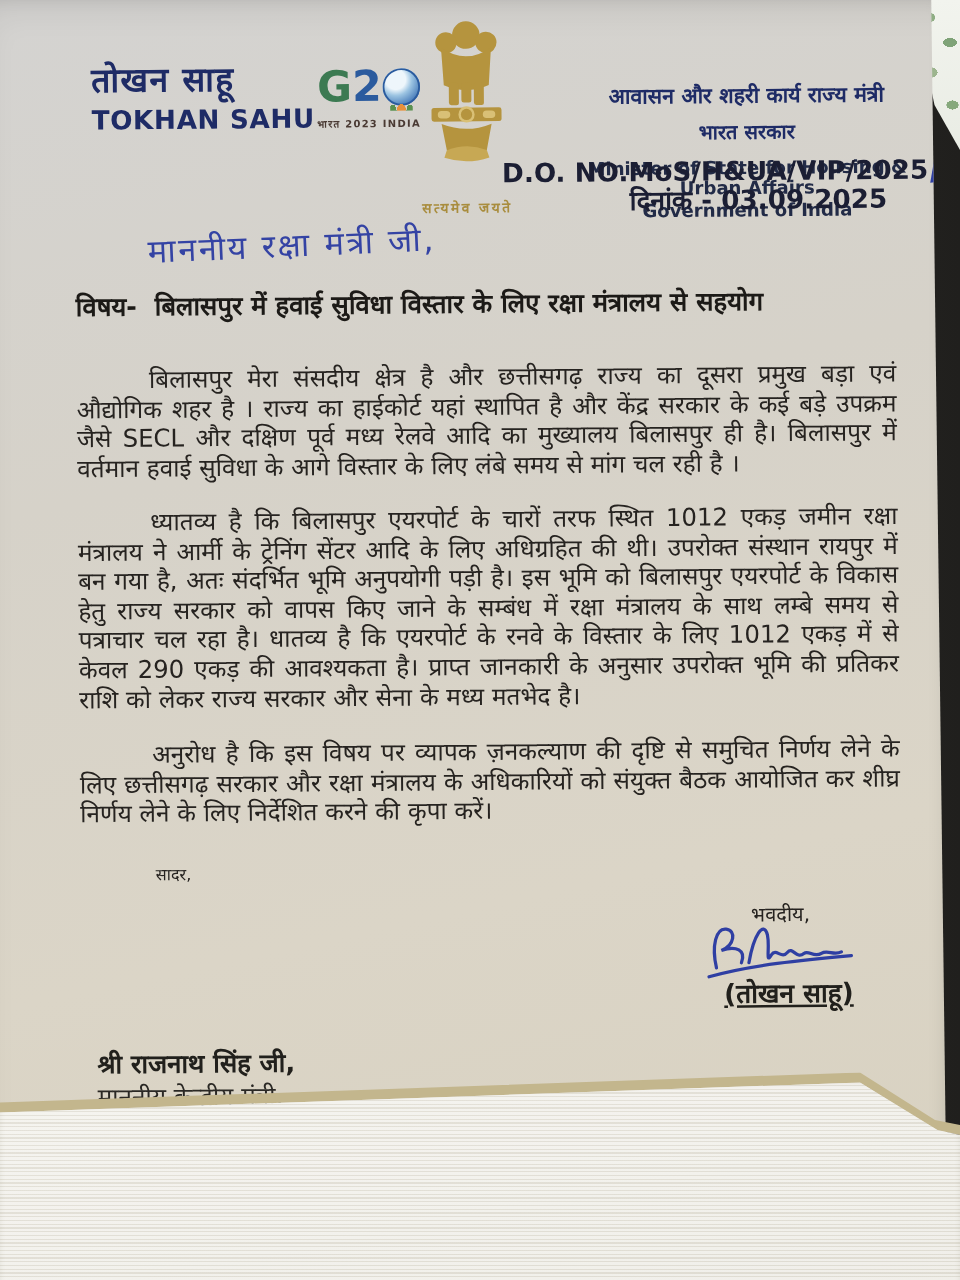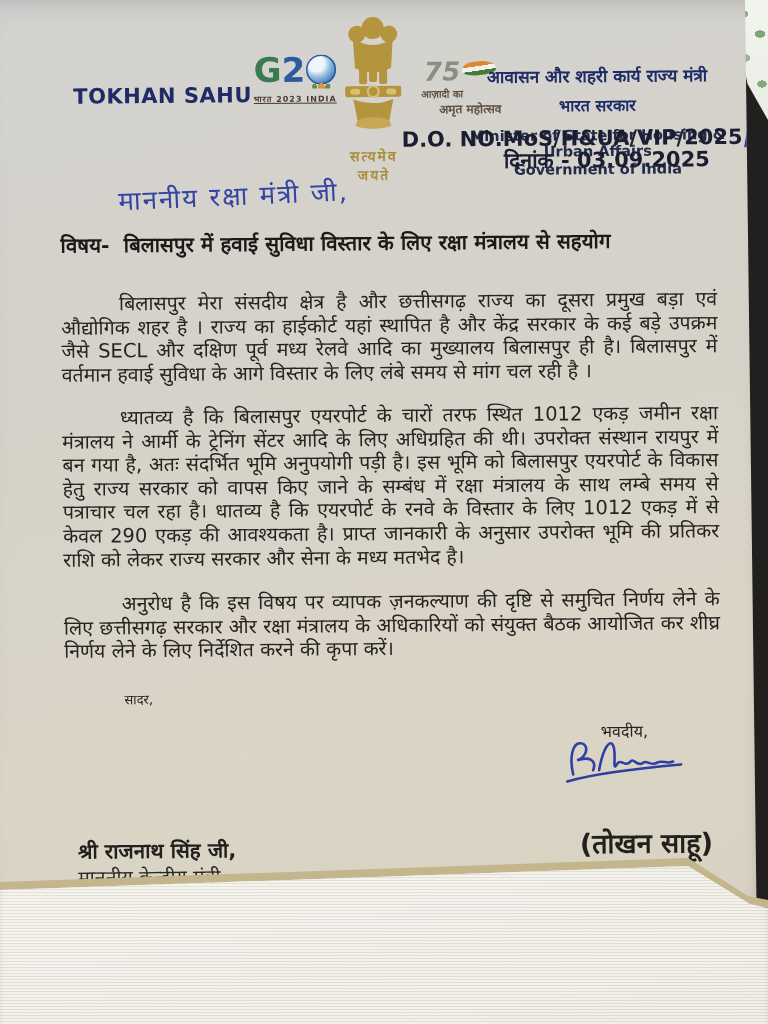--- a/index.html
+++ b/index.html
@@ -40,24 +40,24 @@
   .g20-2{color:#2b5b9e;}
   .g20-globe{width:30px;height:30px;border-radius:50%;margin-left:1px;position:relative;
     background:radial-gradient(circle at 35% 30%,#eef6fb 0 28%,#9cc4e2 45%,#3f74b5 78%,#2b568f 100%);
     box-shadow:0 0 0 1.5px #2b5b9e inset;}
   .g20-globe::after{content:"";position:absolute;left:6px;bottom:-4px;width:18px;height:10px;
     background:
       radial-gradient(6px 9px at 9px 10px,#e8913c 0 60%,transparent 61%),
       radial-gradient(5px 8px at 2px 10px,#5a9150 0 60%,transparent 61%),
       radial-gradient(5px 8px at 16px 10px,#5a9150 0 60%,transparent 61%);
   }
-  .g20-sub{font-size:8px;font-weight:bold;color:#4a3a33;margin-top:6px;letter-spacing:1px;text-decoration:underline;}
+  .g20-sub{font-size:8px;font-weight:bold;color:#4a3a33;margin-top:6px;letter-spacing:1px;}
   
   .emblem{left:336px;top:12px;width:80px;text-align:center;}
-  .emblem-motto{font-size:14px;color:#a98d3e;font-weight:bold;margin-top:2px;letter-spacing:2px;}
+  .emblem-motto{font-size:11px;color:#a98d3e;font-weight:bold;margin-top:14px;letter-spacing:2px;}
   
   .azadi{left:420px;top:60px;width:86px;text-align:center;color:#5e5140;}
   .azadi-top{display:flex;align-items:flex-start;justify-content:center;gap:2px;}
   .azadi-75{font-size:26px;line-height:24px;font-weight:bold;color:#8a8f7f;font-style:italic;}
   .flag-swoosh{width:34px;height:14px;margin-top:2px;
     background:linear-gradient(180deg,#e08830 0 34%,#f3f1ea 34% 66%,#3f7d3a 66% 100%);
     border-radius:60% 100% 60% 100%/80% 120% 60% 80%;
     transform:rotate(-8deg);}
   .azadi-l1{font-size:10px;font-weight:bold;margin-top:3px;text-align:left;padding-left:4px;}
   .azadi-l2{font-size:12px;font-weight:bold;text-align:right;padding-right:2px;}
@@ -72,21 +72,21 @@
   .date-line{left:506px;top:147px;font-size:21px;font-weight:bold;color:#1b1e33;}
   .salutation{left:120px;top:176px;font-size:26px;color:#3443a4;transform:rotate(-2deg);letter-spacing:2px;}
   .subject{left:62px;top:228px;width:660px;font-size:20.5px;font-weight:bold;color:#1c1a17;white-space:pre-wrap;}
   .para{left:62px;width:656px;font-size:19.5px;line-height:23.6px;color:#262320;text-align:justify;text-indent:58px;}
   .p1{top:290px;}
   .p2{top:404px;}
   .p3{top:590px;}
   .regards{left:122px;top:688px;font-size:13px;color:#262320;}
   .yours{left:598px;top:722px;font-size:16px;color:#262320;}
   .sig{left:556px;top:736px;width:150px;height:54px;}
-  .signed-name{left:576px;top:826px;font-size:27px;font-weight:bold;color:#21201c;}
+  .signed-name{left:576px;top:782px;font-size:21px;font-weight:bold;color:#21201c;text-decoration:underline;}
   .addr1{left:74px;top:834px;font-size:20.5px;font-weight:bold;color:#21201c;}
   .addr2{left:74px;top:861px;font-size:19.5px;font-weight:500;color:#2a2824;}
   
   .fold-ridge{
     position:absolute;left:0;top:856px;width:768px;height:60px;
     background:#c3b68d;
     clip-path:polygon(0 26px,688px 2px,748px 40px,768px 44px,768px 52px,748px 48px,688px 10px,0 34px);
   }
   .bottom-sheet{
     position:absolute;left:0;top:860px;width:768px;height:164px;
@@ -99,20 +99,21 @@
 </style>
 </head>
 <body>
 
 <div class="backdrop"></div>
 <div class="leaf-corner"></div>
 
 <div class="paper">
   <div class="content">
 
+    <div class="abs name-hi navy">तोखन साहू</div>
     <div class="abs name-en navy">TOKHAN SAHU</div>
 
     <div class="abs g20">
       <div class="g20-row">
         <span class="g20-g">G</span>
           <span class="g20-2">2</span>
           <span class="g20-globe"></span>
       </div>
       <div class="g20-sub">भारत 2023 INDIA</div>
     </div>
@@ -137,28 +138,20 @@
           <rect x="17" y="76.5" width="10" height="6" rx="3" fill="#d9c076"></rect>
           <rect x="53" y="76.5" width="10" height="6" rx="3" fill="#d9c076"></rect>
 
           <path d="M20 87 Q40 95 60 87 L56 108 Q40 116 24 108 Z"></path>
           <path d="M24 108 Q40 102 56 108 L58 114 Q40 120 22 114 Z" fill="#c7a854"></path>
         </g>
       </svg>
       <div class="emblem-motto">सत्यमेव जयते</div>
     </div>
 
-    <div class="abs azadi">
-      <div class="azadi-top">
-        <span class="azadi-75">75</span>
-        <span class="flag-swoosh"></span>
-      </div>
-      <div class="azadi-l1">आज़ादी का</div>
-      <div class="azadi-l2">अमृत महोत्सव</div>
-    </div>
 
     <div class="abs hdr navy">
       <div class="hdr-office-hi">आवासन और शहरी कार्य राज्य मंत्री</div>
       <div class="hdr-govt-hi">भारत सरकार</div>
       <div class="hdr-office-en">Minister of State for Housing &amp; Urban Affairs</div>
       <div class="hdr-govt-en">Government of India</div>
     </div>
 
     <div class="abs do-line">
       <span>D.O. NO.MoS/H&amp;UA/VIP/2025</span><span class="do-hand">/388</span>

